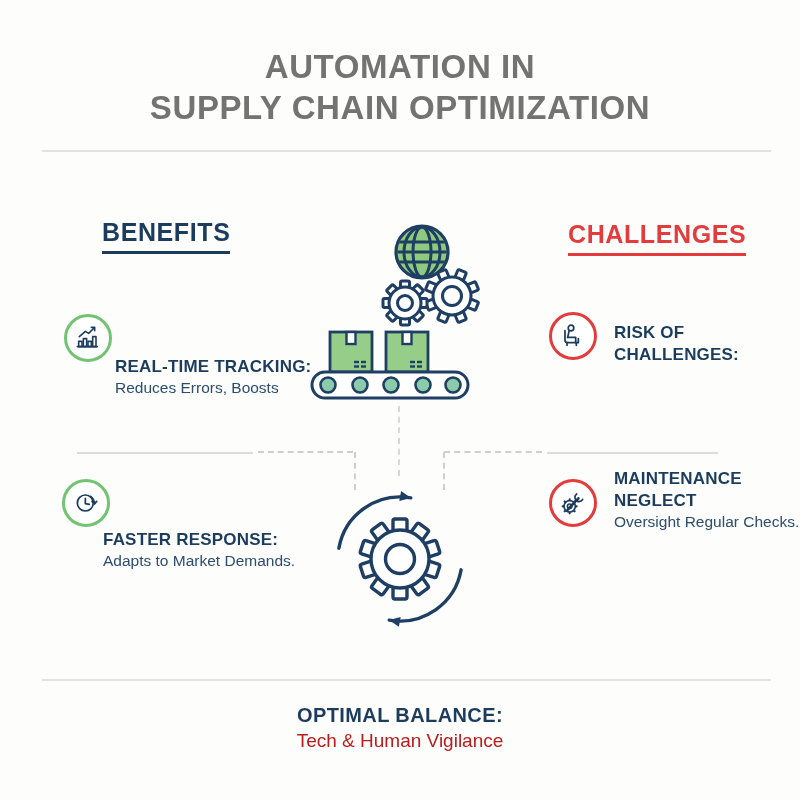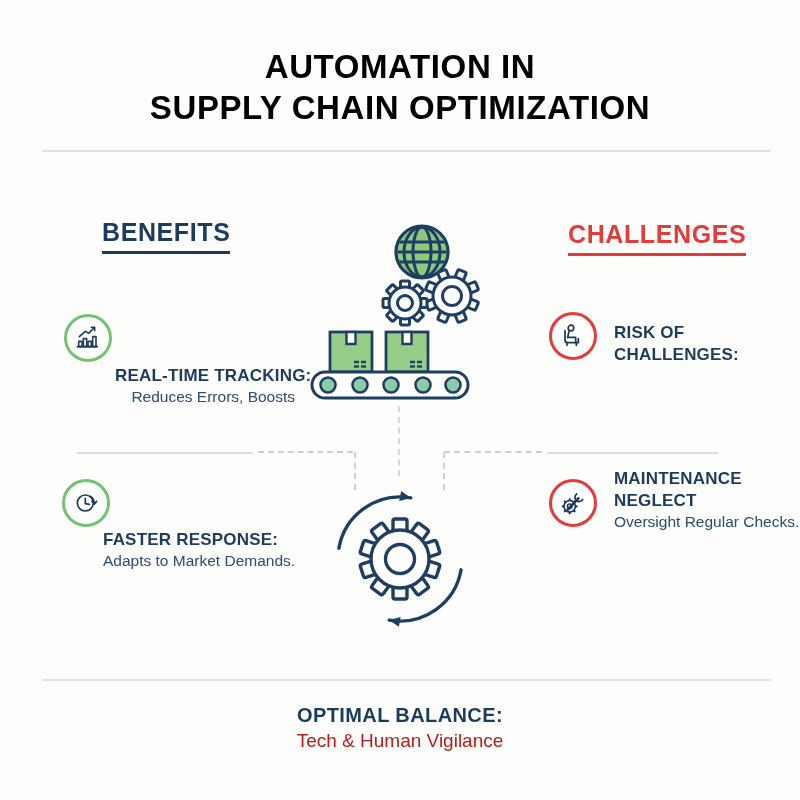--- a/index.html
+++ b/index.html
@@ -6,21 +6,21 @@
   .canvas {
     position:relative; width:800px; height:800px; margin:0 auto;
     background:#fdfdfc; font-family:"Liberation Sans", sans-serif;
     overflow:hidden;
   }
   .abs { position:absolute; }
 
   
   .title {
     top:46px; left:0; width:100%; text-align:center;
-    color:#000000; font-weight:bold; font-size:33px; line-height:41px;
+    color:#737373; font-weight:bold; font-size:33px; line-height:41px;
     letter-spacing:0.6px;
   }
 
   
   .divider { height:2px; background:#e2e2e2; }
   .divider-top { left:42px; top:150px; width:729px; }
   .divider-bottom { left:42px; top:679px; width:729px; }
 
   
   .section-heading {
@@ -39,21 +39,21 @@
   .ring-red   { border:3px solid #e23c3c; }
   .ring-b1 { left:64px;  top:314px; }
   .ring-b2 { left:62px;  top:479px; }
   .ring-c1 { left:549px; top:312px; }
   .ring-c2 { left:549px; top:479px; }
 
   
   .item-text { color:#1c3c5e; }
   .item-title { font-weight:bold; font-size:17px; letter-spacing:0.2px; line-height:22px; }
   .item-desc  { font-size:15.5px; color:#2b4d6f; line-height:20px; font-weight:500; }
-  .text-b1 { left:115px; top:365px;text-align:center; }
+  .text-b1 { left:115px; top:356px; }
   .text-b2 { left:103px; top:529px; }
   .text-c1 { left:614px; top:322px; }
   .text-c2 { left:614px; top:468px; }
 
   
   .mid-solid { height:2px; background:#dcdcdc; top:452px; }
   .mid-solid-left  { left:77px;  width:176px; }
   .mid-solid-right { left:547px; width:171px; }
   .mid-dash { border-top:2px dashed #cfcfcf; top:451px; height:0; }
   .mid-dash-left  { left:258px; width:95px; }

